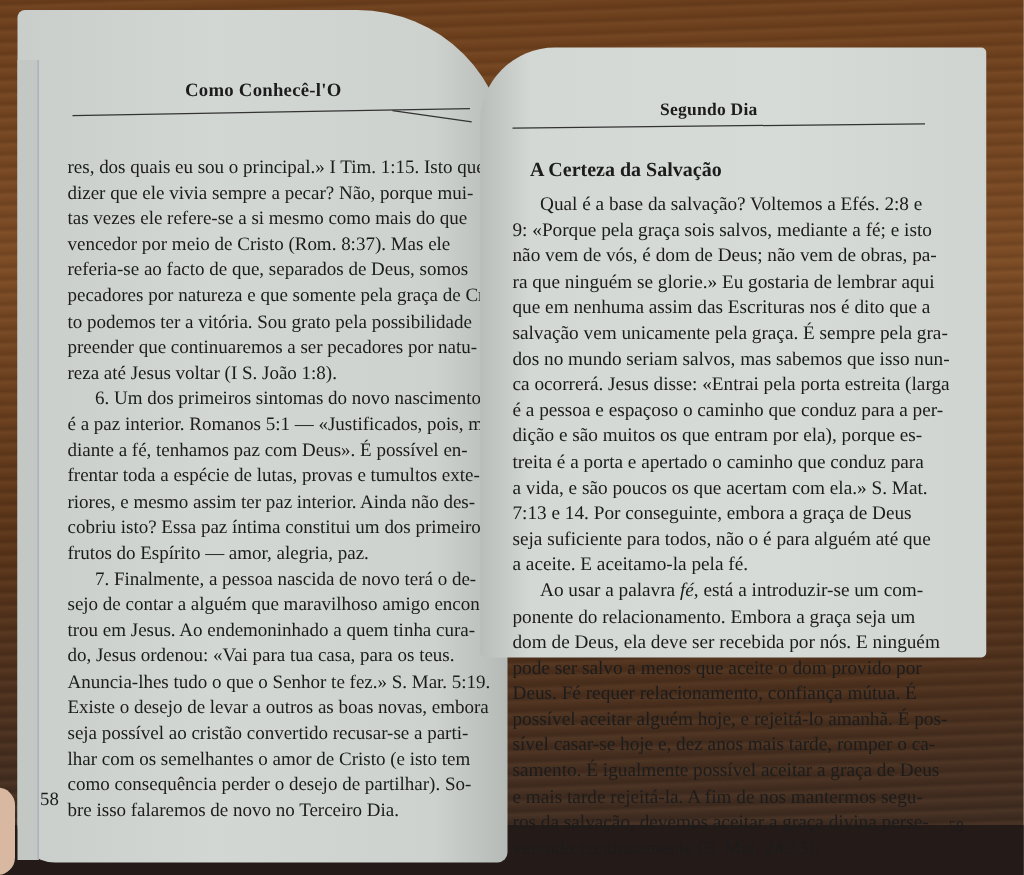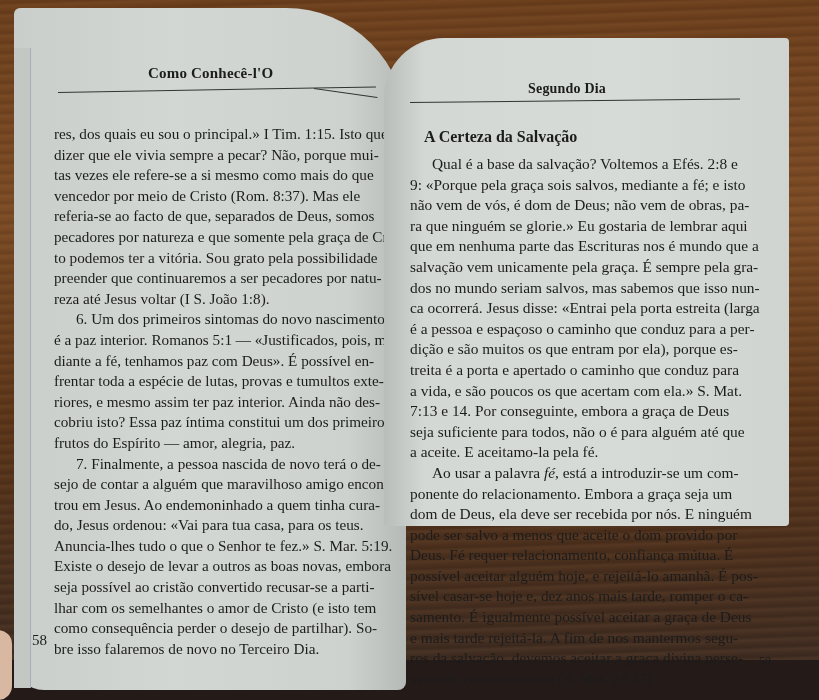--- a/index.html
+++ b/index.html
@@ -85,21 +85,21 @@
 
 <div class="page page-right">
   <div class="running-head" style="left:144px; top:43px; font-size:14px;">Segundo Dia</div>
   <div class="head-rule" style="left:26px; top:64px; width:330px; transform:rotate(-0.6deg); transform-origin:left;"></div>
   <div class="section-title" style="left:26px; top:90px;margin-left:14px;">A Certeza da Salvação</div>
   <div class="text-block" id="right-text" style="left:26px; top:116px; width:360px; font-size:15.4px;">
       <div class="line indent">Qual é a base da salvação? Voltemos a Efés. 2:8 e</div>
       <div class="line">9: «Porque pela graça sois salvos, mediante a fé; e isto</div>
       <div class="line">não vem de vós, é dom de Deus; não vem de obras, pa-</div>
       <div class="line">ra que ninguém se glorie.» Eu gostaria de lembrar aqui</div>
-      <div class="line">que em nenhuma parte das Escrituras nos é mundo que a</div>
+      <div class="line">que em nenhuma assim das Escrituras nos é dito que a</div>
       <div class="line">salvação vem unicamente pela graça. É sempre pela gra-</div>
       <div class="line">dos no mundo seriam salvos, mas sabemos que isso nun-</div>
       <div class="line">ca ocorrerá. Jesus disse: «Entrai pela porta estreita (larga</div>
       <div class="line">é a pessoa e espaçoso o caminho que conduz para a per-</div>
       <div class="line">dição e são muitos os que entram por ela), porque es-</div>
       <div class="line">treita é a porta e apertado o caminho que conduz para</div>
       <div class="line">a vida, e são poucos os que acertam com ela.» S. Mat.</div>
       <div class="line">7:13 e 14. Por conseguinte, embora a graça de Deus</div>
       <div class="line">seja suficiente para todos, não o é para alguém até que</div>
       <div class="line">a aceite. E aceitamo-la pela fé.</div>

